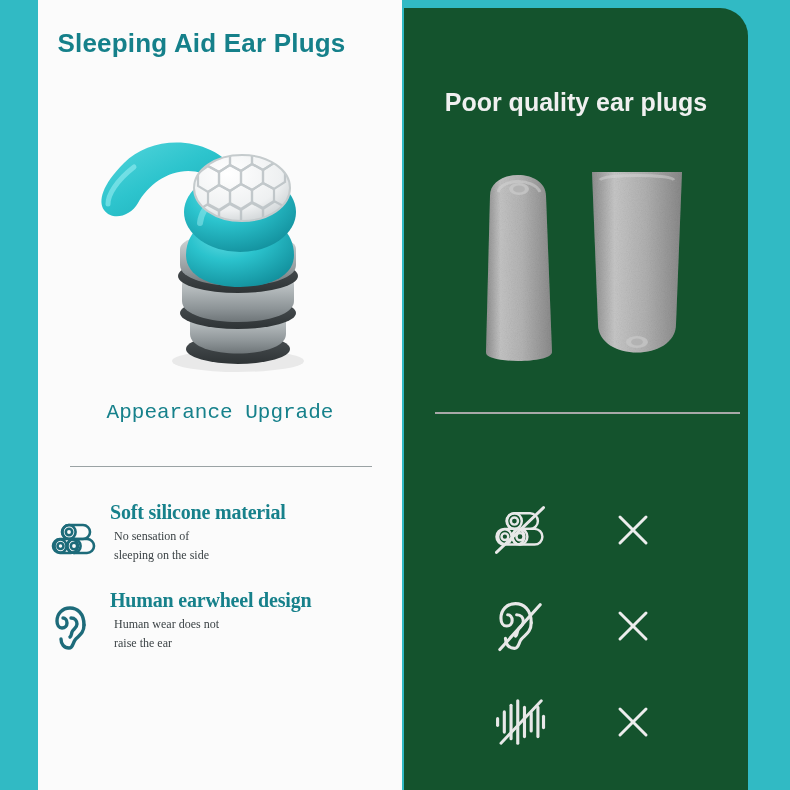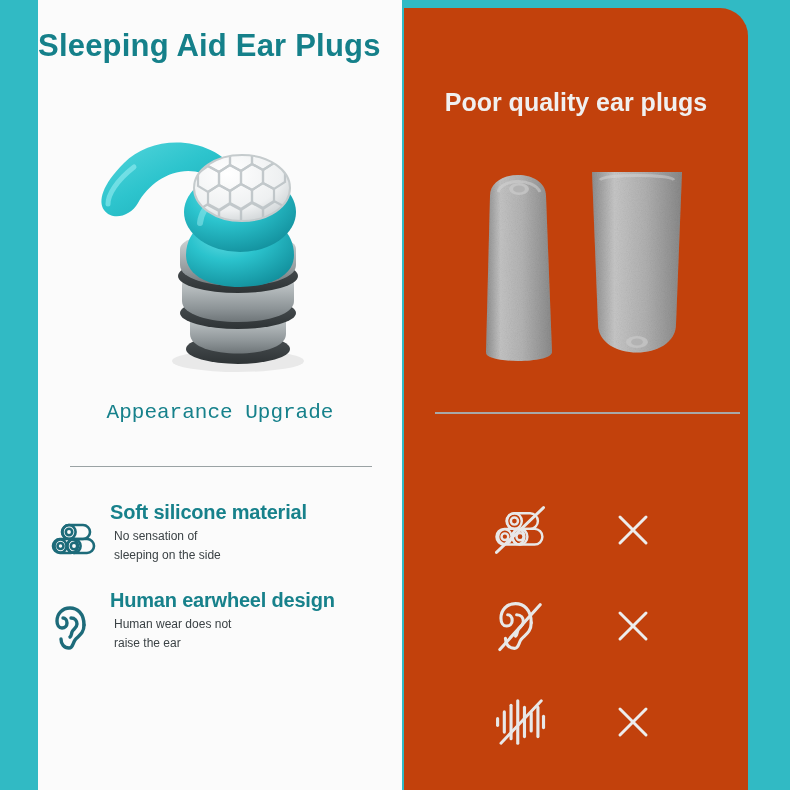--- a/index.html
+++ b/index.html
@@ -11,58 +11,58 @@
   }
   .stage{position:relative;width:790px;height:790px;background:#31bac4;}
 
   
   .left-panel{
     position:absolute;left:38px;top:0;width:364px;height:790px;
     background:#fbfbfb;overflow:hidden;
   }
   .left-title{
     position:absolute;left:0;top:28px;width:327px;text-align:center;
-    font-size:31px;font-weight:bold;color:#15808a;letter-spacing:.2px;
+    font-size:26px;font-weight:bold;color:#15808a;letter-spacing:.2px;
     white-space:nowrap;
   }
 
   
   .product{position:absolute;left:52px;top:115px;width:270px;height:265px;}
   .prod-svg{display:block;width:270px;height:265px;}
 
   .tagline{
     position:absolute;left:0;top:398px;width:364px;text-align:center;
     color:#16818b;font-size:21px;line-height:29px;font-family:Liberation Mono, monospace;
   }
   .divider-left{
     position:absolute;left:32px;top:466px;width:302px;height:1px;
     background:#9aa2a4;
   }
 
   
-  .features{position:absolute;left:0;top:500px;width:364px;}
+  .features{position:absolute;left:0;top:500px;width:364px;font-family:Liberation Serif, serif;}
   .feature{position:relative;min-height:88px;padding-left:72px;padding-right:6px;}
   .f-icon{
     position:absolute;left:8px;top:12px;width:56px;height:56px;
     display:flex;align-items:center;justify-content:center;
   }
   .f-icon svg{display:block;}
   .f-title{
     color:#17818b;font-size:20px;font-weight:bold;line-height:24px;
     white-space:nowrap;letter-spacing:-.2px;
   }
   .f-desc{
     color:#3b4245;font-size:12px;line-height:19px;margin-top:3px;
     white-space:pre-line;padding-left:4px;
   }
 
   
   .right-card{
     position:absolute;left:404px;top:8px;width:344px;height:782px;
-    background:#c2410c;
+    background:#14532d;
     border-top-right-radius:28px;
     overflow:hidden;
   }
   .right-title{
     position:absolute;left:0;top:80px;width:344px;text-align:center;
     color:#f0f0f0;font-size:25px;font-weight:bold;white-space:nowrap;
   }
   .foam-row{position:absolute;left:50px;top:148px;width:250px;height:230px;}
   .foam-svg{display:block;width:250px;height:230px;}
   .divider-right{

